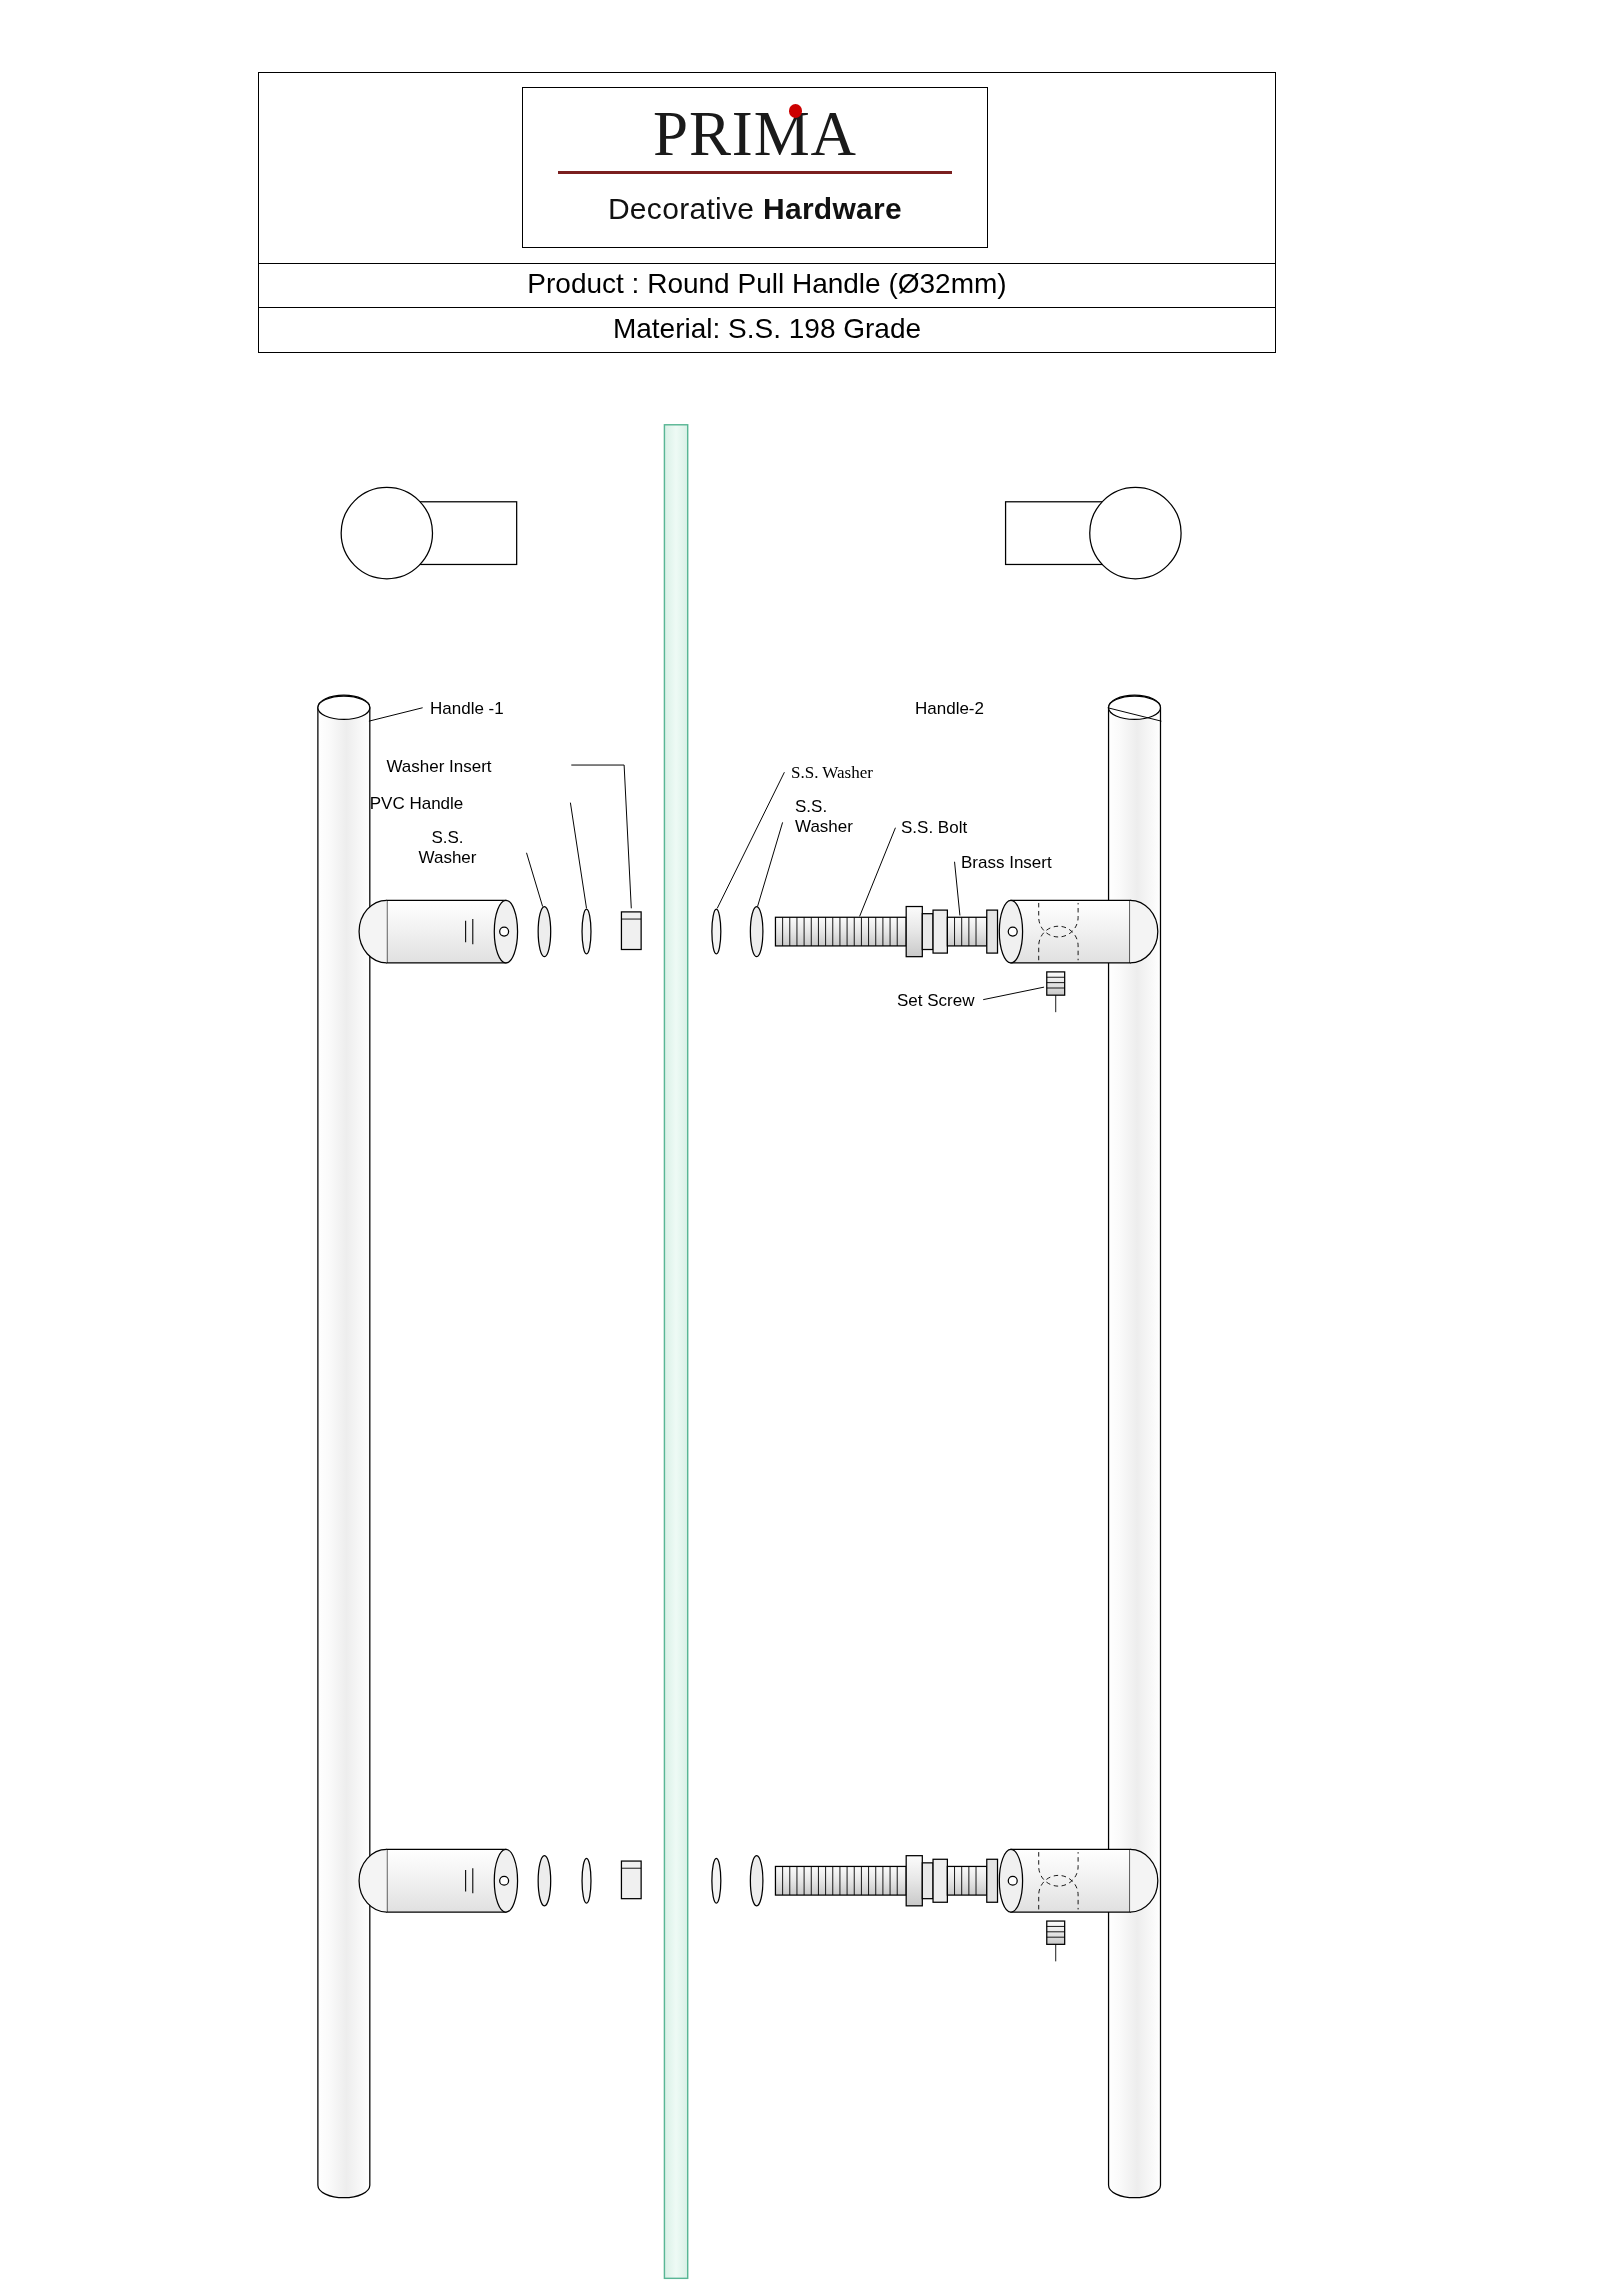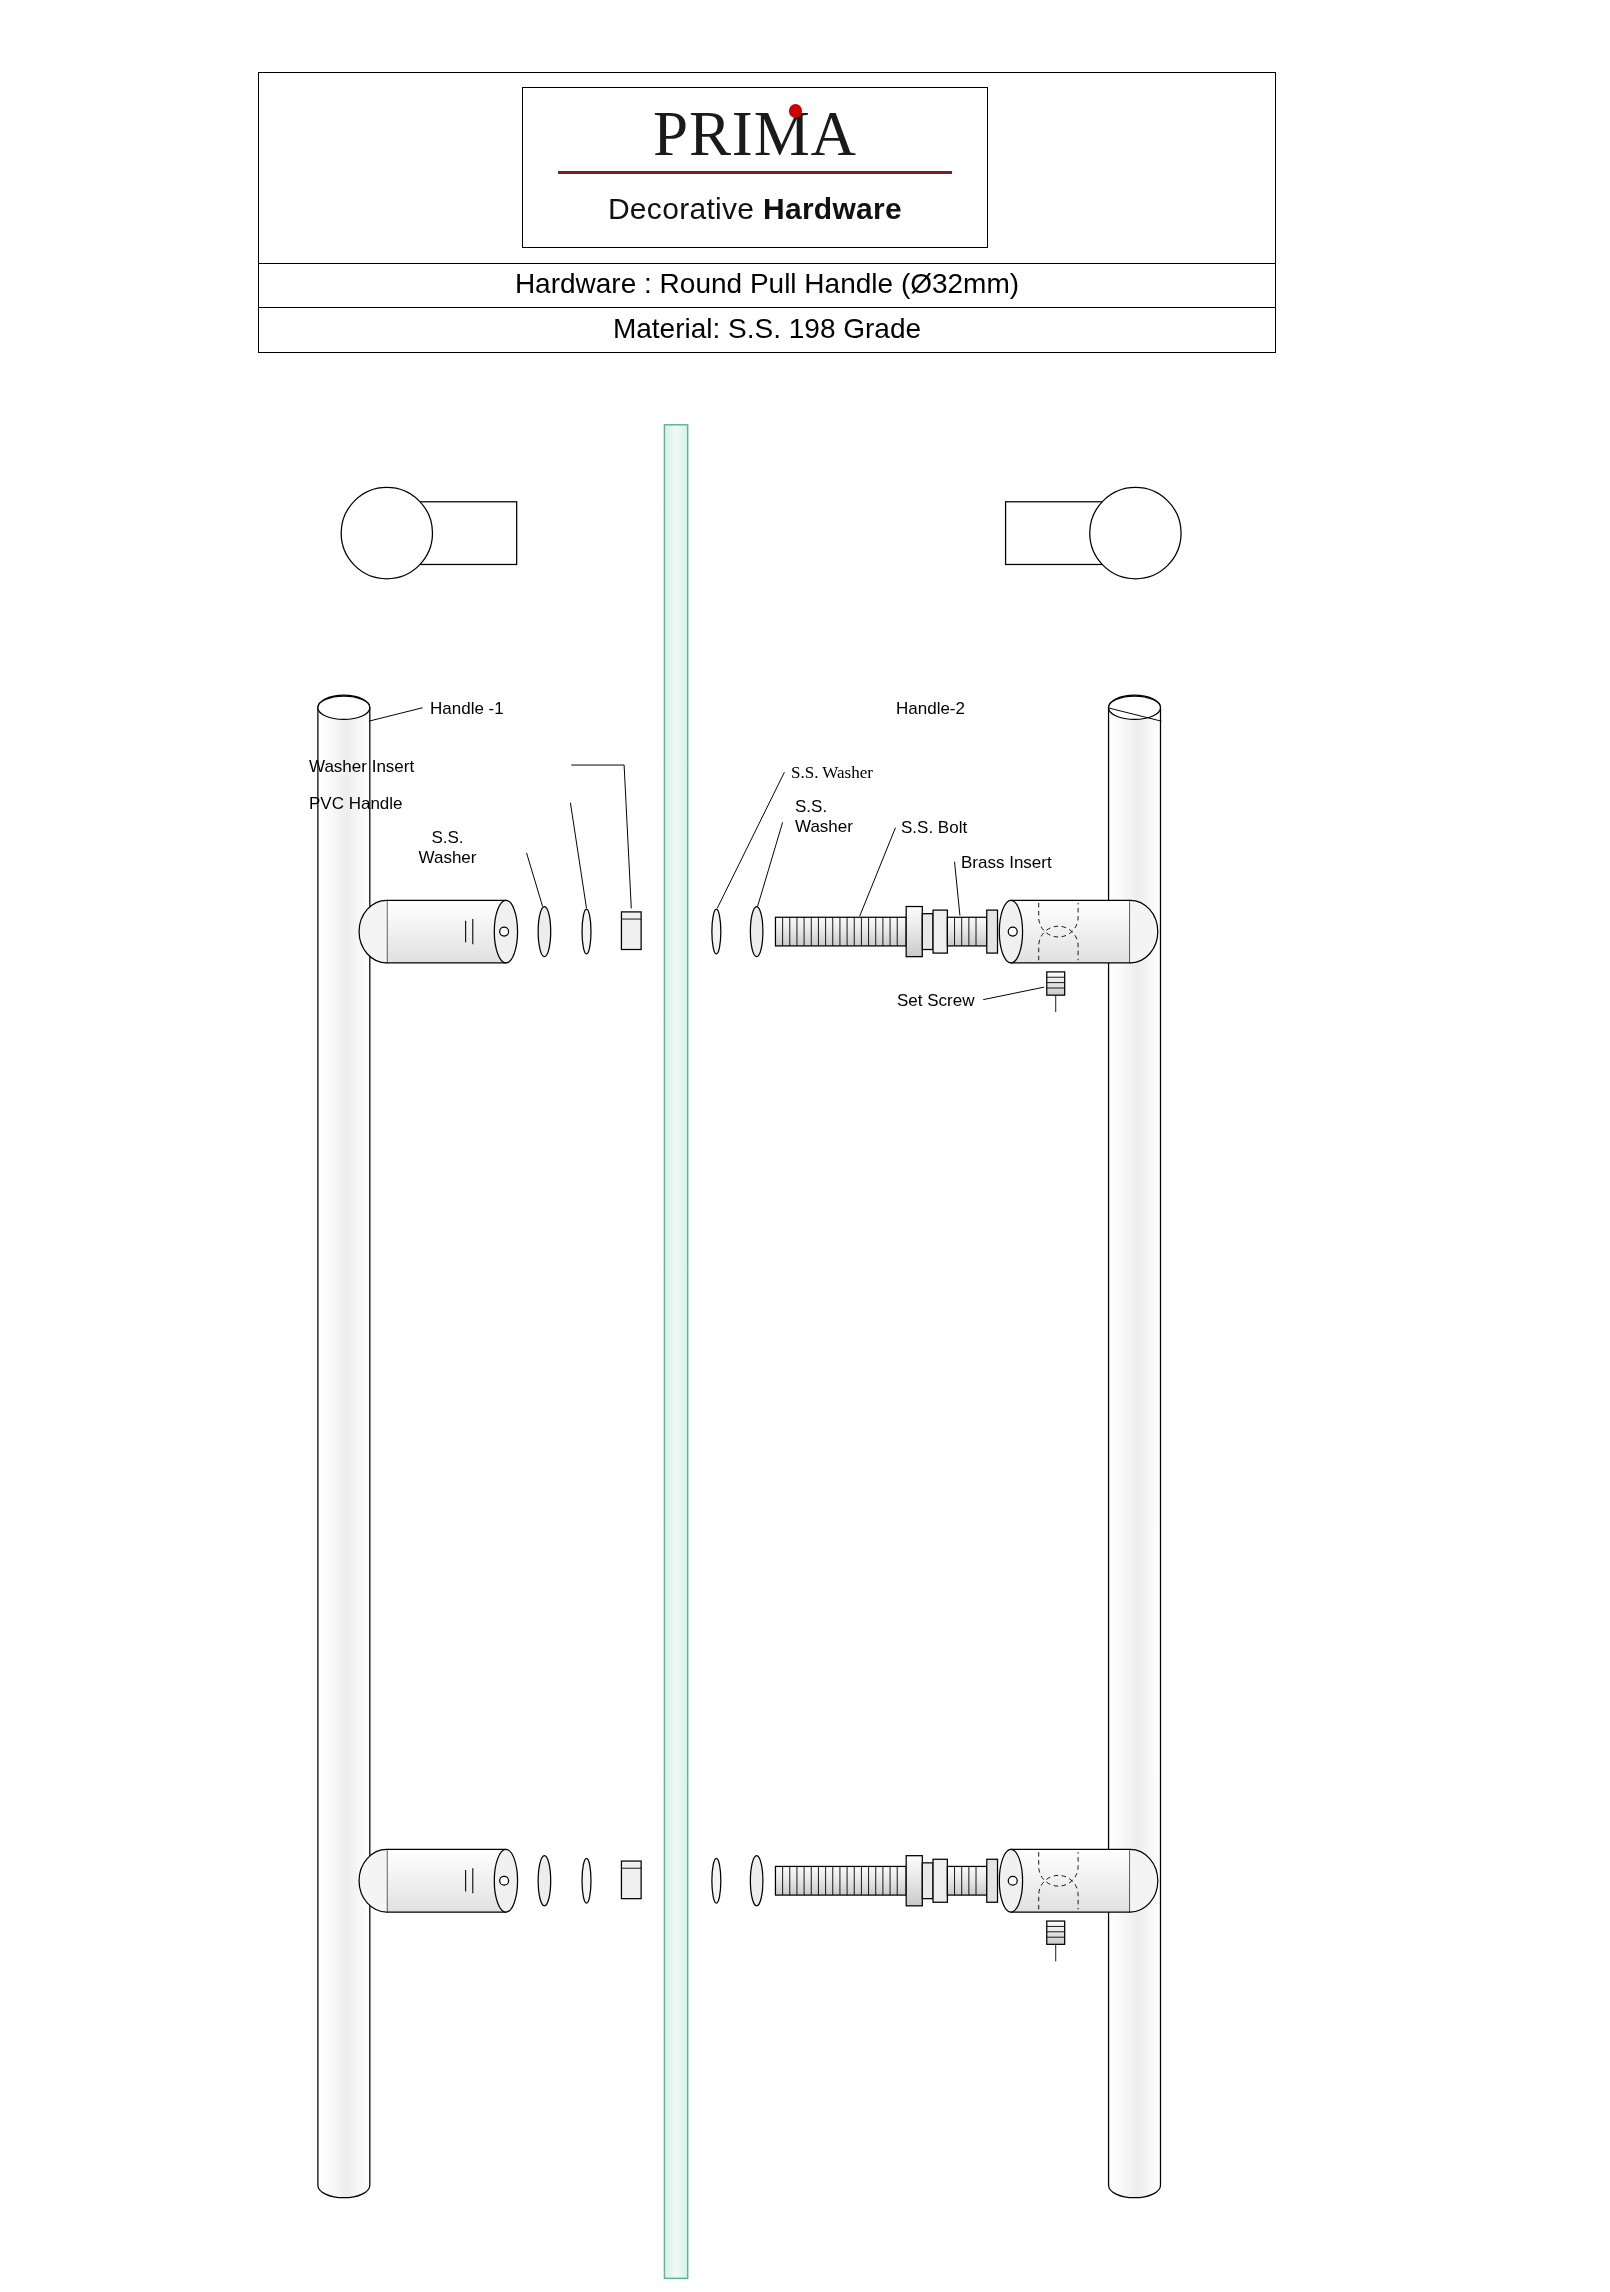--- a/index.html
+++ b/index.html
@@ -89,37 +89,37 @@
     left: 0; top: 0;
     width: 1610px; height: 2293px;
   }
   .lbl {
     position: absolute;
     font-size: 17px;
     white-space: nowrap;
     line-height: 1.15;
   }
   .lbl.center { text-align: center; }
-  .lbl.right { text-align: left; }
+  .lbl.right { text-align: center; }
 </style>
 </head>
 <body>
 
 <div class="title-block">
   <div class="tb-logo-row">
     <div class="logo-box">
       <div class="logo-prima">
         <span class="dot"></span>
         <span>PRIMA</span>
       </div>
       <div class="logo-rule"></div>
       <div class="logo-sub"><span>Decorative </span><b>Hardware</b></div>
     </div>
   </div>
-  <div class="tb-row">Hardware : Round Pull Handle (Ø32mm)</div>
+  <div class="tb-row">Product : Round Pull Handle (Ø32mm)</div>
   <div class="tb-row last">Material: S.S. 198 Grade</div>
 </div>
 
 <div class="drawing">
 <svg width="1610" height="2293" viewBox="0 0 1798 2560" xmlns="http://www.w3.org/2000/svg">
   <defs>
     <linearGradient id="tubeGrad" x1="0" y1="0" x2="1" y2="0">
       <stop offset="0%" stop-color="#ffffff"></stop>
       <stop offset="22%" stop-color="#fafafa"></stop>
       <stop offset="55%" stop-color="#ededed"></stop>

